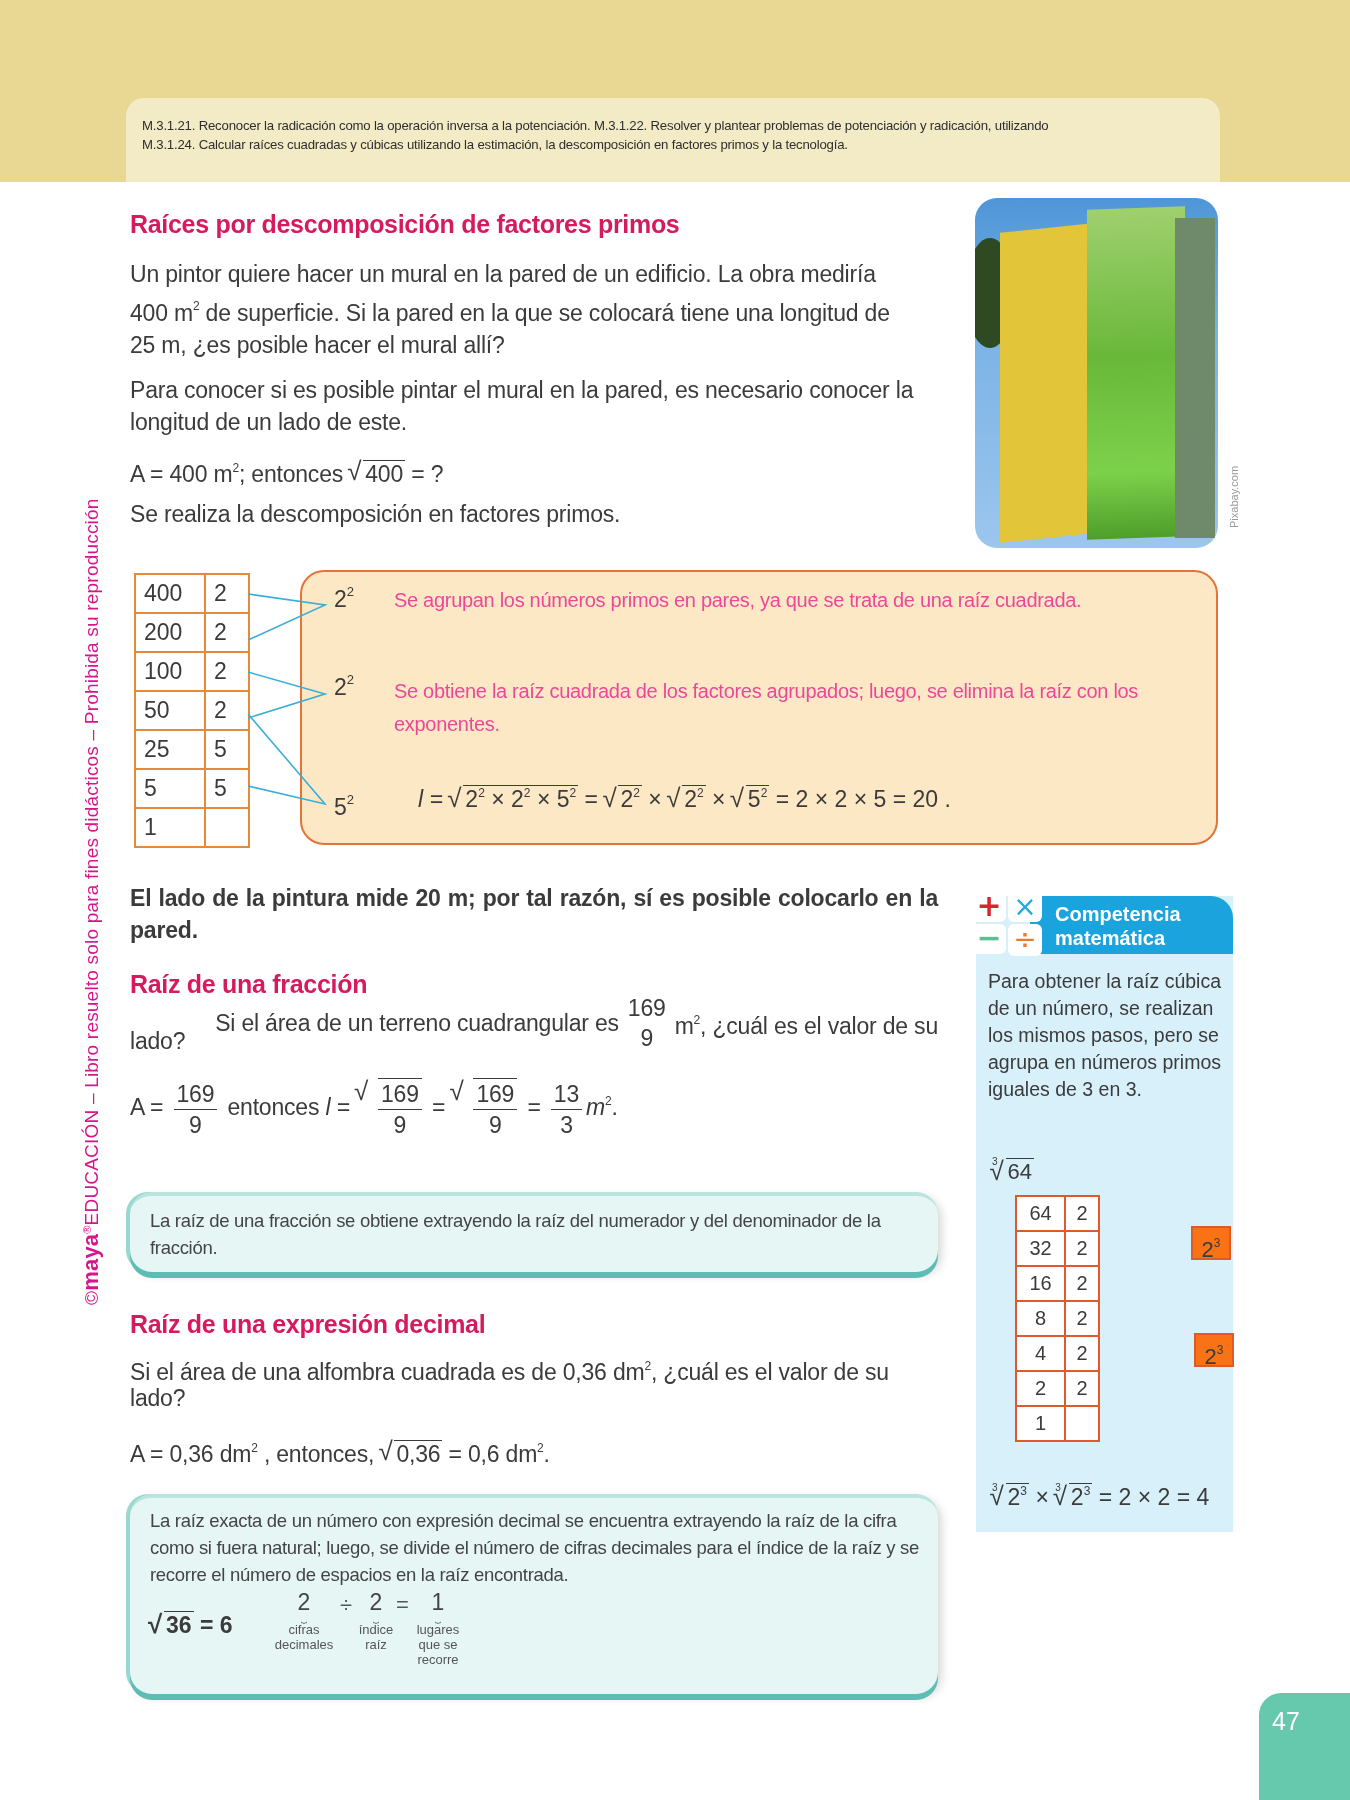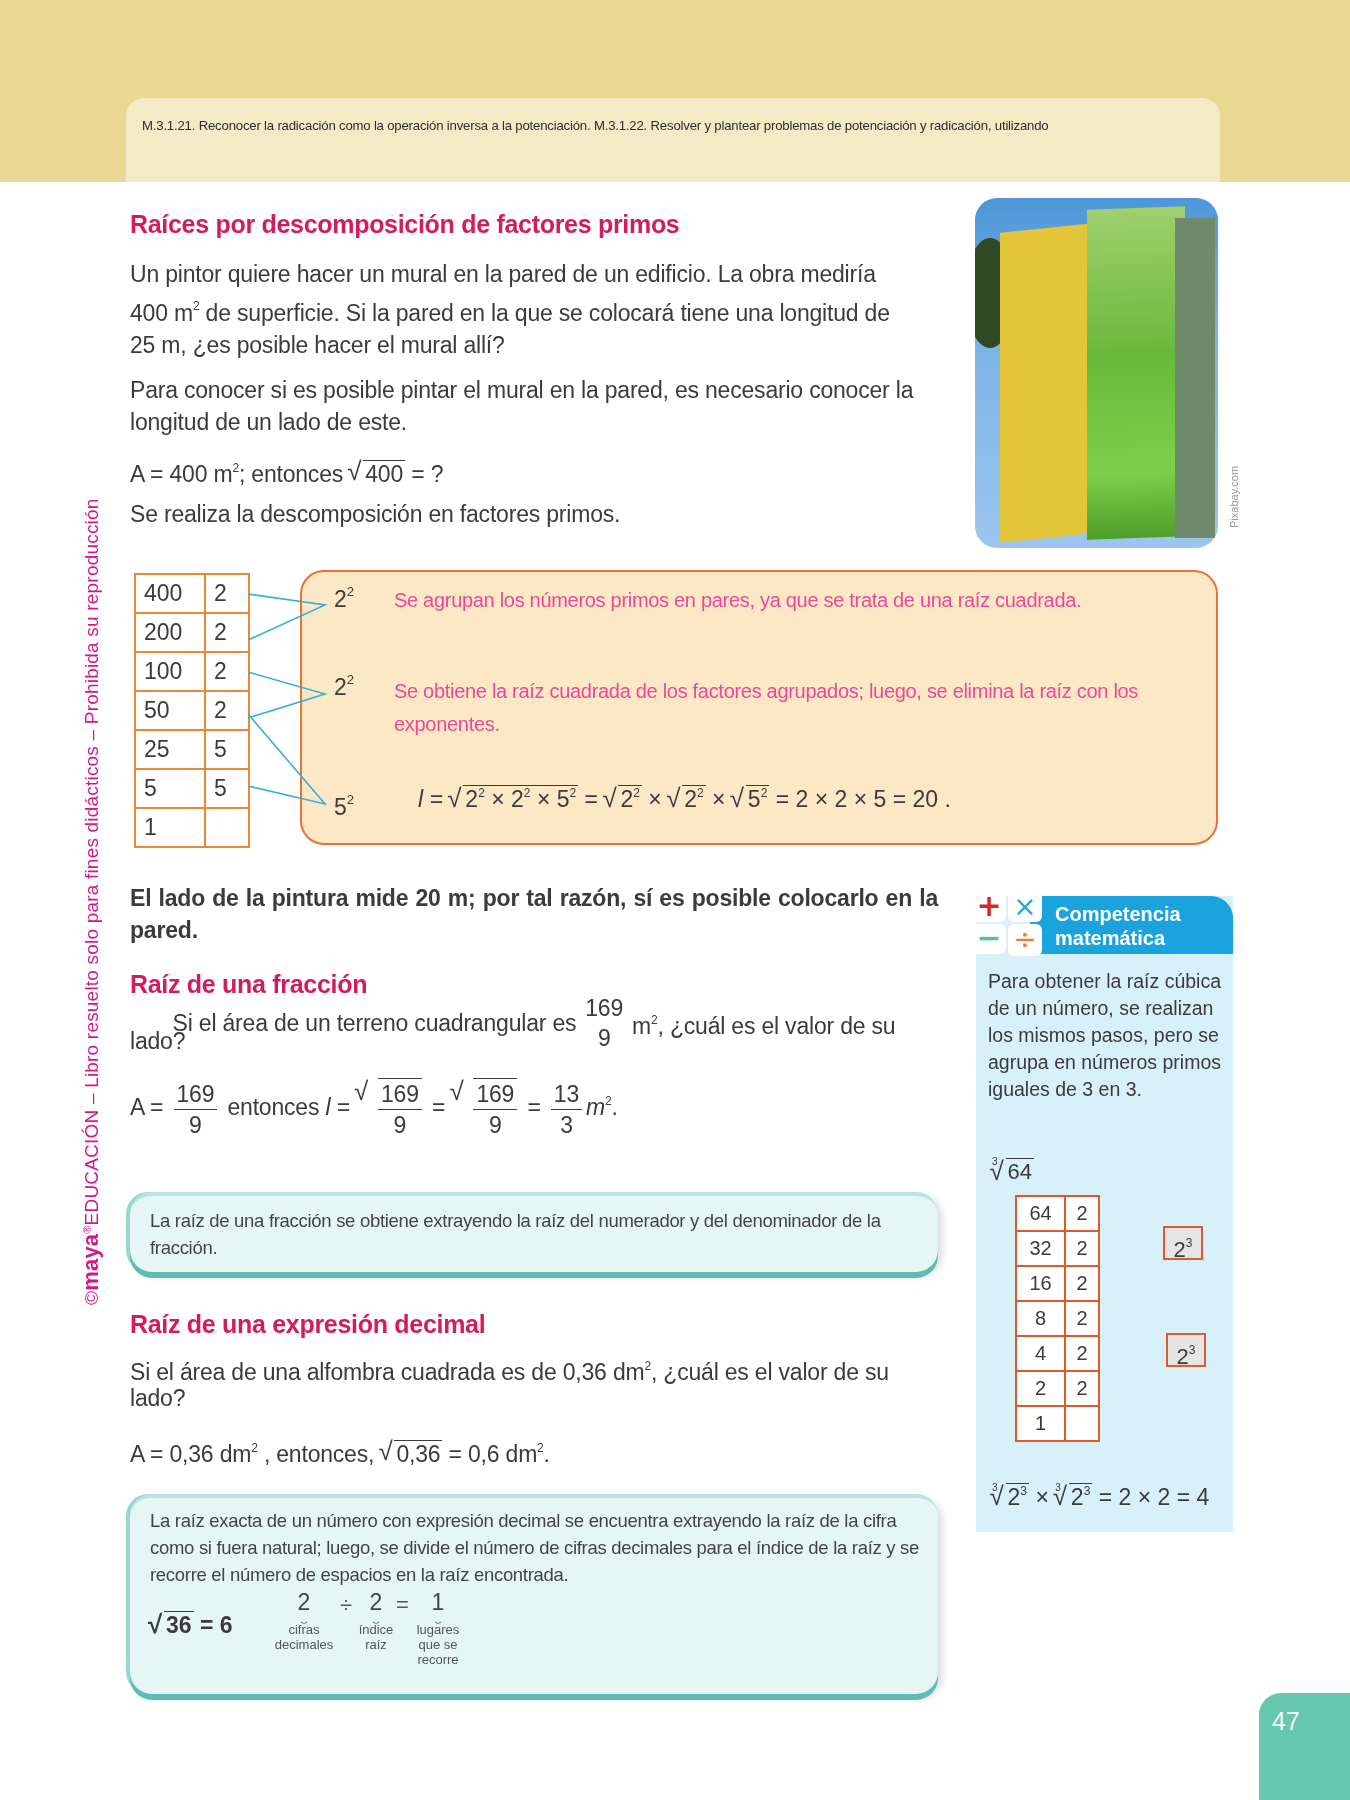--- a/index.html
+++ b/index.html
@@ -47,21 +47,21 @@
   .comp-head { position: absolute; left: 1030px; top: 896px; width: 203px; height: 58px; background: #1aa3dd; border-radius: 0 22px 0 0; }
   .comp-title { position: absolute; left: 1055px; top: 902px; color: #fff; font-weight: bold; font-size: 20px; line-height: 24px; }
   .comp-icon { position: absolute; left: 968px; top: 888px; width: 80px; height: 70px; }
   .comp-text { position: absolute; left: 988px; top: 968px; width: 240px; font-size: 19.5px; line-height: 27px; color: #3b3b3b; }
   .comp-root { position: absolute; left: 992px; top: 1137px; font-size: 22px; color: #3b3b3b; margin-top: 19px; }
   .idx { font-size: 10px; vertical-align: 14px; margin-right: -6px; }
   table.cube { position: absolute; left: 1015px; top: 1195px; border-collapse: collapse; font-size: 20px; color: #3b3b3b; background: #fff; }
   table.cube td { border: 2px solid #de5a2a; height: 35px; text-align: center; }
   table.cube td.n { width: 49px; }
   table.cube td.d { width: 34px; }
-  .cube-box { position: absolute; width: 40px; height: 34px; border: 2px solid #de5a2a; background: #e5e5e5; font-size: 22px; text-align: center; line-height: 30px; }
+  .cube-box { position: absolute; width: 40px; height: 34px; border: 2px solid #de5a2a; background: #f97316; font-size: 22px; text-align: center; line-height: 30px; margin-left: 28px; }
   .cube-box sup, .comp-result sup { font-size: 12px; vertical-align: 10px; }
   .comp-result { position: absolute; left: 992px; top: 1482px; font-size: 23px; color: #3b3b3b; white-space: nowrap; }
 
   .frac { display: inline-block; vertical-align: middle; text-align: center; margin: 0 4px; }
   .frac .num { display: block; padding: 0 3px; border-bottom: 1.5px solid #3b3b3b; line-height: 30px; }
   .frac .den { display: block; line-height: 30px; }
   .frac.plain .num { border-bottom: none; }
 
   .teal-box { position: absolute; left: 130px; background: #e6f6f4; border-radius: 22px; box-shadow: 0 6px 0 #5dbdb5, -4px 0 0 #9bd7d1, 4px 4px 8px rgba(0,0,0,0.15); border-top: 4px solid #b9e4df; }
   .teal-text { position: absolute; font-size: 18.5px; line-height: 27px; color: #444; letter-spacing: -0.3px; }
@@ -74,20 +74,21 @@
   .op { position: absolute; font-size: 22px; color: #555; }
 
   .page-num { position: absolute; left: 1259px; top: 1693px; width: 91px; height: 107px; background: #66c8ad; border-radius: 22px 0 0 0; color: #fff; font-size: 25px; padding: 14px 0 12px 13px; }
 </style>
 </head>
 <body>
 
 <div class="top-band"></div>
 <div class="objectives">
   <div>M.3.1.21. Reconocer la radicación como la operación inversa a la potenciación. M.3.1.22. Resolver y plantear problemas de potenciación y radicación, utilizando</div>
+  <div>M.3.1.24. Calcular raíces cuadradas y cúbicas utilizando la estimación, la descomposición en factores primos y la tecnología.</div>
 </div>
 
 <div class="side-vertical"><span>©</span><span class="brand">maya</span><span class="reg">®</span><span>EDUCACIÓN – Libro resuelto solo para fines didácticos – Prohibida su reproducción</span></div>
 
 <div class="h2" style="top:210px;">Raíces por descomposición de factores primos</div>
 <div class="p" style="top:258px;">
   <div>Un pintor quiere hacer un mural en la pared de un edificio. La obra mediría</div>
   <div><span>400 m</span><sup>2</sup><span> de superficie. Si la pared en la que se colocará tiene una longitud de</span></div>
   <div>25 m, ¿es posible hacer el mural allí?</div>
 </div>
@@ -168,21 +169,21 @@
   <span class="rad"><span class="vin">2<sup>2</sup></span></span>
   <span>×</span>
   <span class="rad"><span class="vin">5<sup>2</sup></span></span>
   <span>= 2 × 2 × 5 = 20 .</span>
 </div>
 
 <div class="p just" style="top:882px;font-weight:bold;">El lado de la pintura mide 20 m; por tal razón, sí es posible colocarlo en la pared.</div>
 
 <div class="h2" style="top:970px;">Raíz de una fracción</div>
 <div class="p f" style="top:993px;">
-  <div style="display:flex; align-items:center; justify-content:center; width:808px;">
+  <div style="display:flex; align-items:center; justify-content:flex-end; width:808px;">
     <span>Si el área de un terreno cuadrangular es</span>
     <span class="frac plain" style="margin:0 6px;">
         <span class="num">169</span>
         <span class="den">9</span>
       </span>
     <span><span>m</span><sup>2</sup><span>, ¿cuál es el valor de su</span></span>
   </div>
   <div style="margin-top:-28px;">lado?</div>
 </div>
 <div class="p f" style="top:1078px; white-space:nowrap;">

